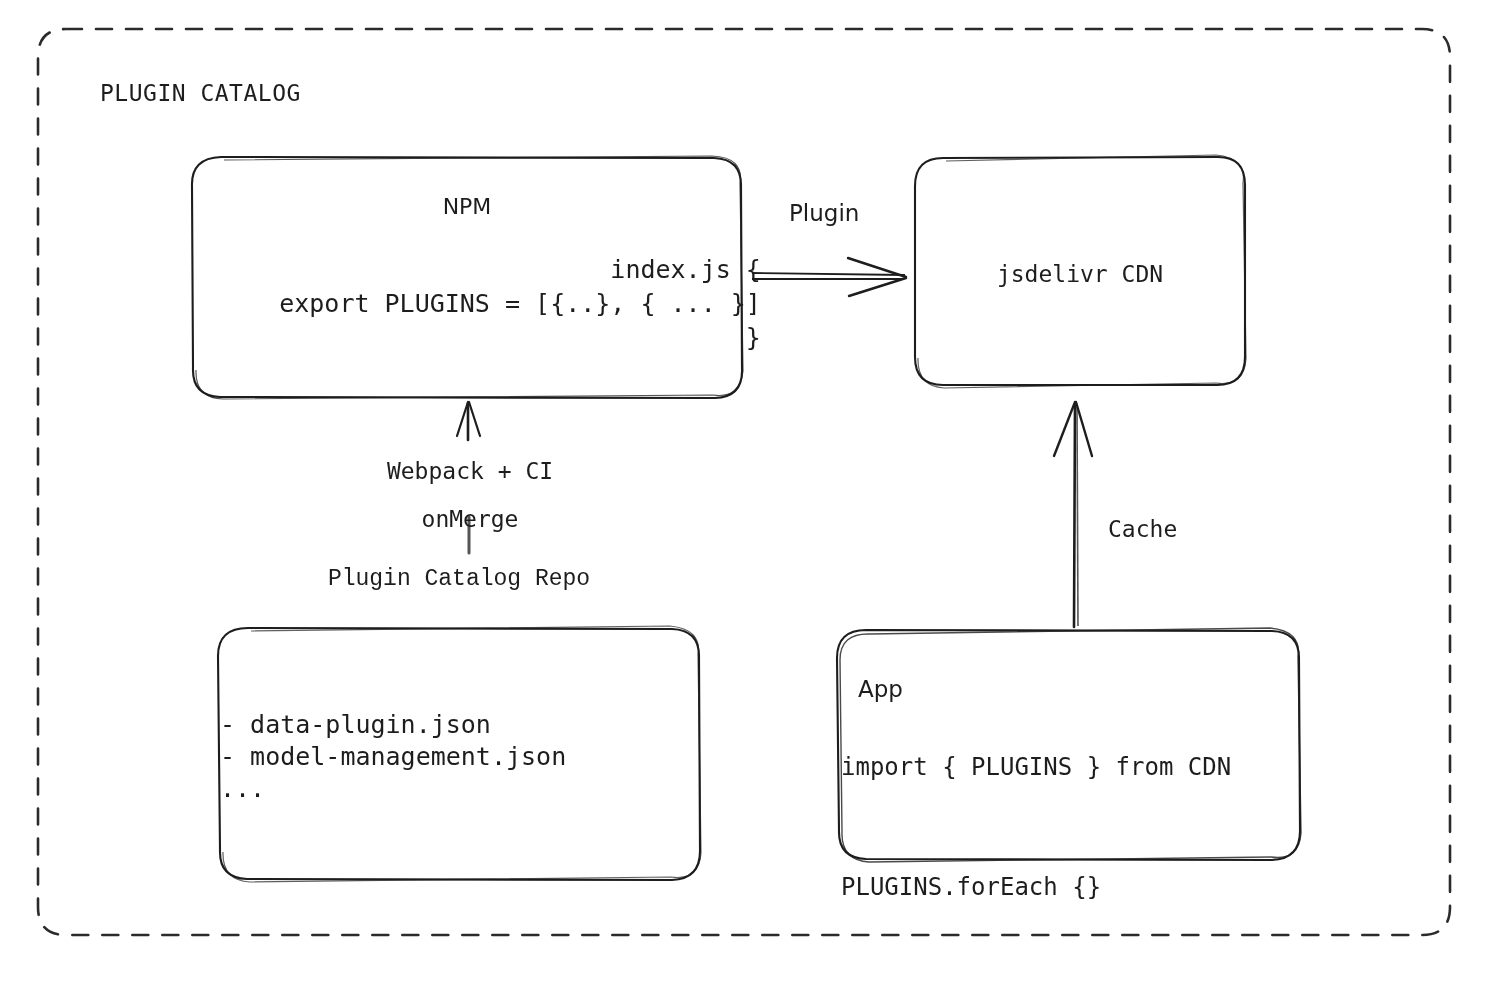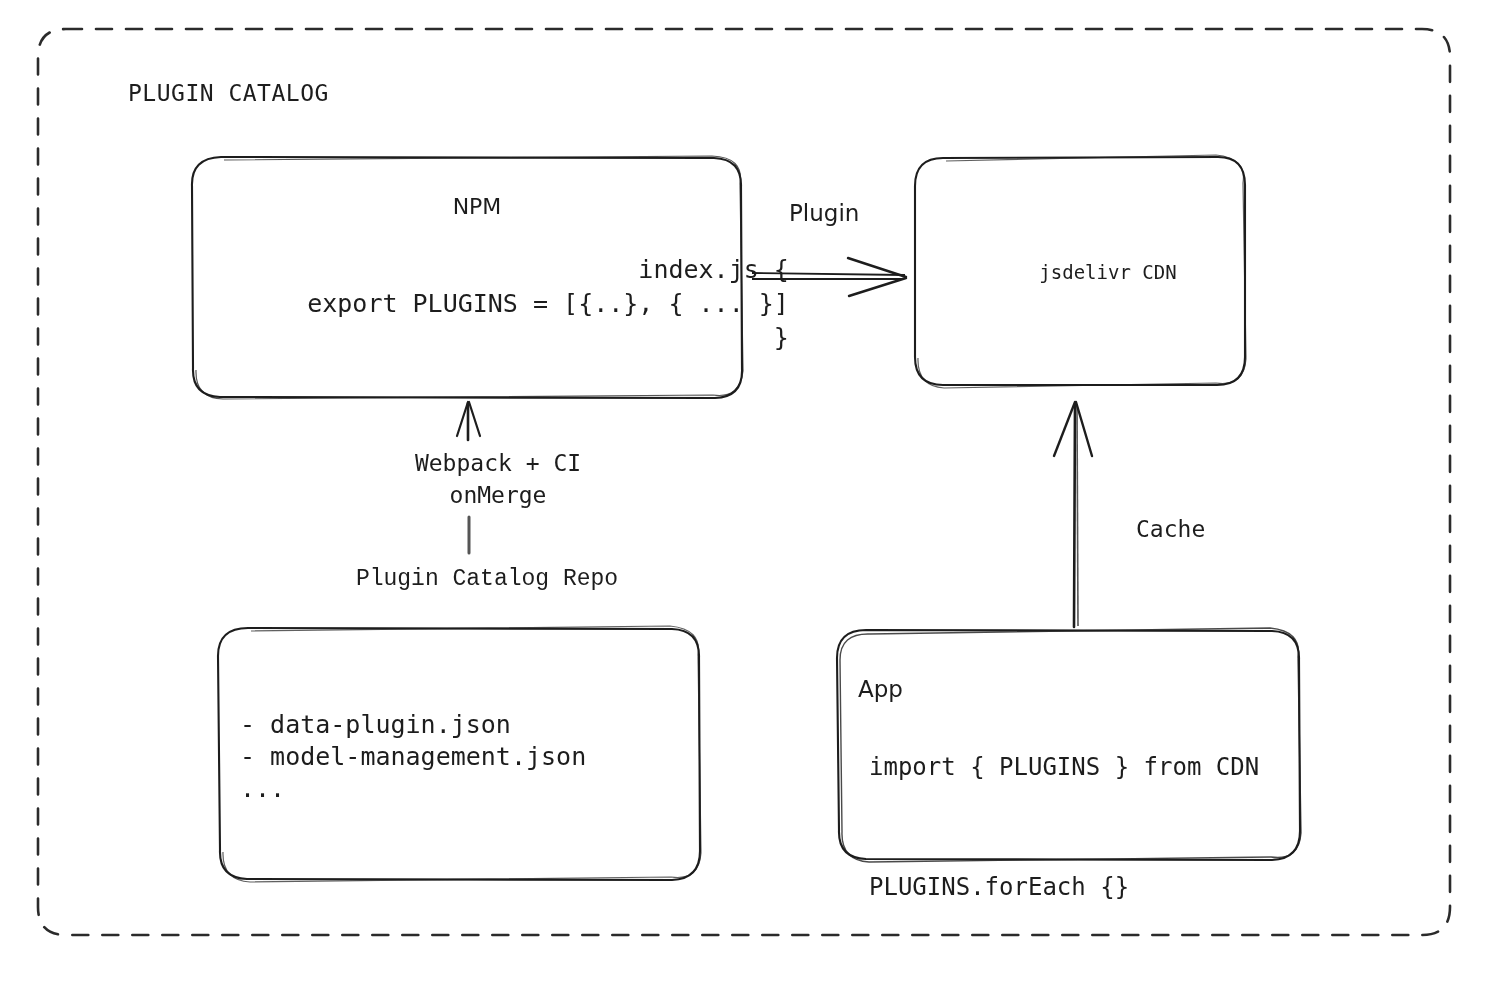--- a/index.html
+++ b/index.html
@@ -28,88 +28,86 @@
     pointer-events: none;
   }
   .txt {
     position: absolute;
     white-space: pre;
     line-height: 1.0;
     color: #1d1d1d;
   }
   .mono {
     font-family: "DejaVu Sans Mono", monospace;
-    margin-left: 28px;
   }
   .sans {
     font-family: "DejaVu Sans", sans-serif;
   }
 
   
   #group-title {
     left: 100px;
     top: 82px;
     font-size: 23px;
     letter-spacing: 0.5px;
   }
 
   
   #npm-title {
     left: 192px;
     top: 196px;
     width: 550px;
     text-align: center;
     font-size: 22px;
-    padding-left: 10px;
   }
   #npm-code {
     left: 219px;
     top: 253px;
     font-size: 25px;
     line-height: 34px;
     text-align: right;
   }
 
   
   #cdn-title {
     left: 915px;
     top: 263px;
     width: 330px;
     text-align: center;
-    font-size: 19px;
+    font-size: 23px;
   }
 
   
   #cache-label {
     left: 789px;
     top: 202px;
     font-size: 23px;
   }
 
   
   #webpack-label {
     left: 330px;
     top: 447px;
     width: 280px;
     text-align: center;
     font-size: 23px;
-    line-height: 32px;
+    line-height: 48px;
   }
 
   
   #repo-caption {
     left: 218px;
     top: 568px;
     width: 482px;
     text-align: center;
     font-size: 23px;
     font-family: Liberation Mono, monospace;
   }
   #repo-list {
-    left: 212px;
+    left: 220px;
     top: 709px;
     font-size: 25px;
     line-height: 32px;
   }
 
   
   #app-title {
     left: 858px;
     top: 678px;
     font-size: 23px;

